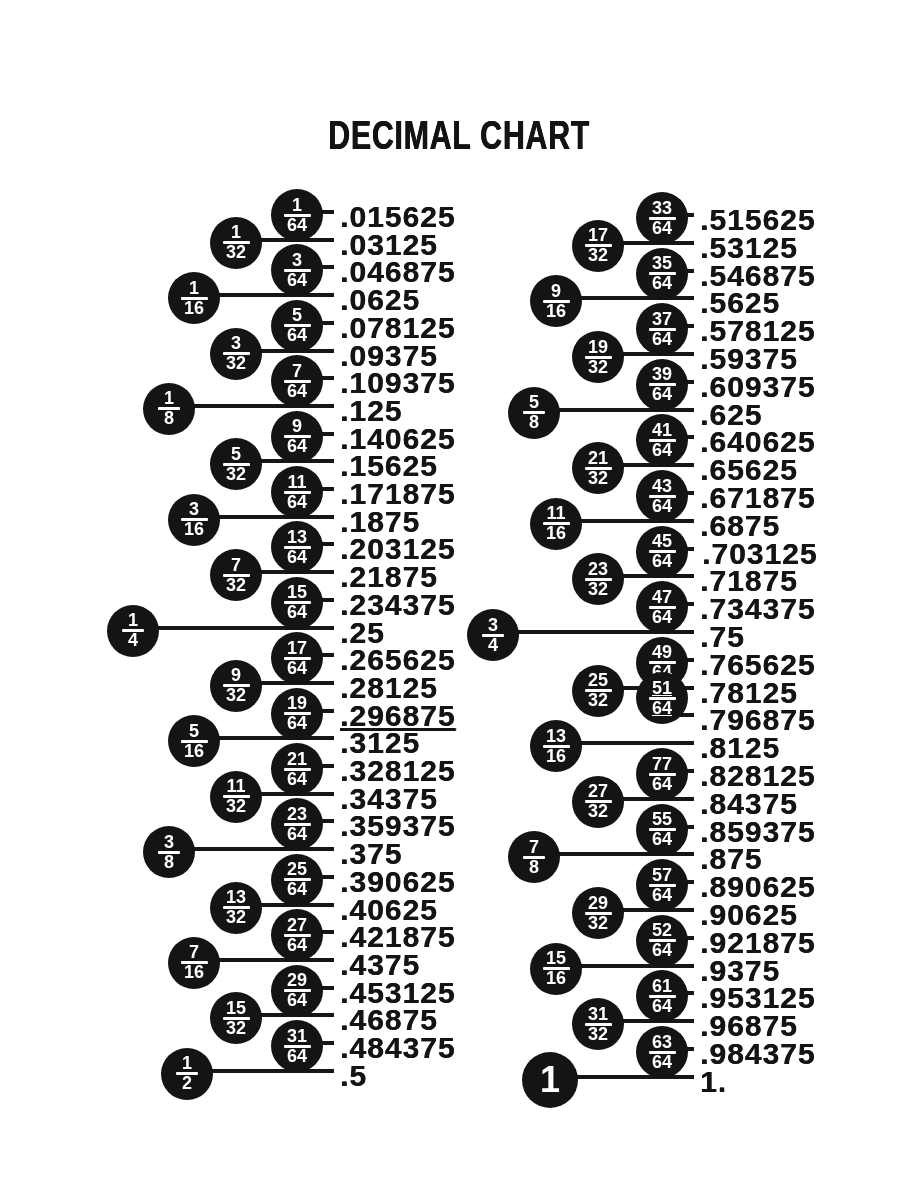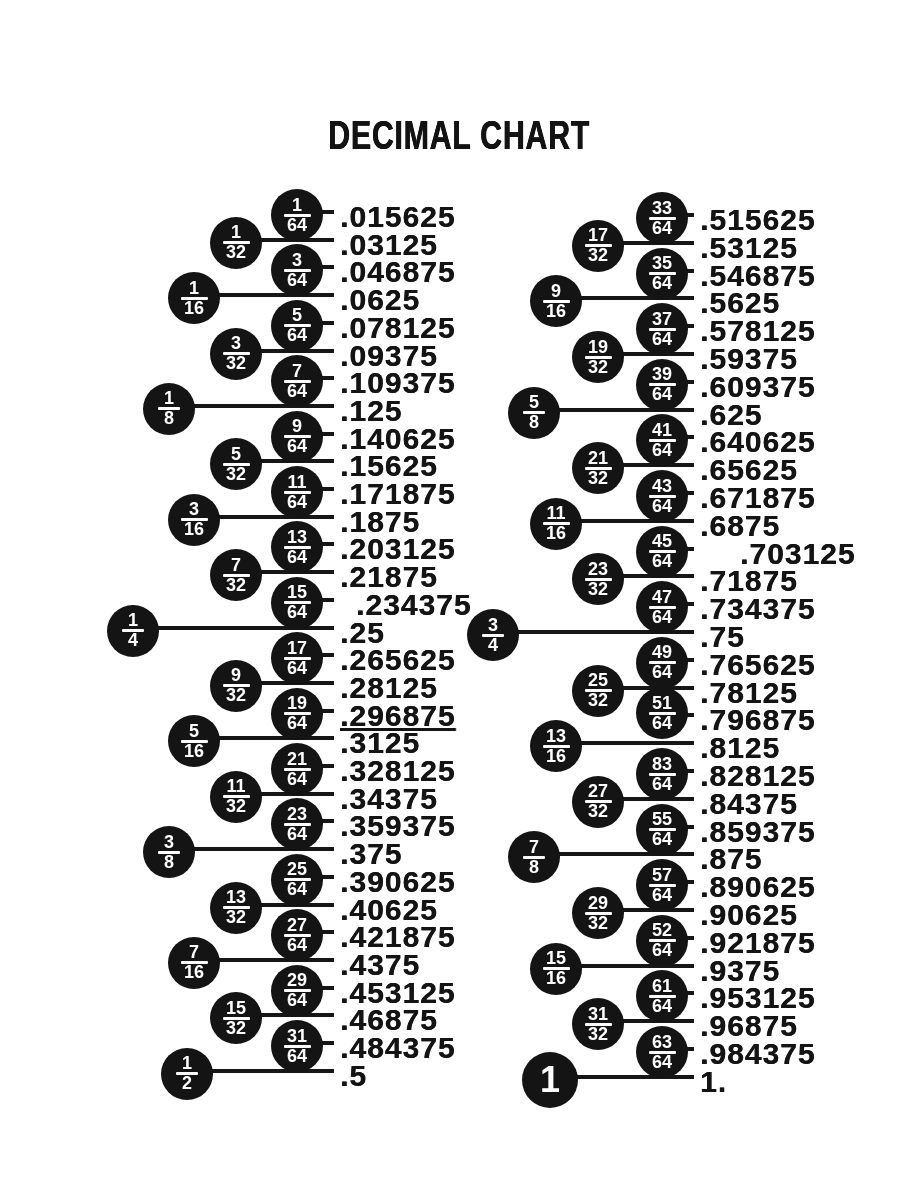--- a/index.html
+++ b/index.html
@@ -136,21 +136,21 @@
         <span class="bar wide"></span>
         <span class="den">32</span>
       </div>
       <div class="dec" style="left: 340px; top: 517.1px;">.21875</div>
       <div class="line" style="left: 297px; top: 554.8px; width: 37px;"></div>
       <div class="circle" style="left: 271px; top: 533.8px;">
         <span class="num">15</span>
         <span class="bar wide"></span>
         <span class="den">64</span>
       </div>
-      <div class="dec" style="left: 356px; top: 544.8px;">.234375</div>
+      <div class="dec" style="left: 340px; top: 544.8px;">.234375</div>
       <div class="line" style="left: 133px; top: 582.5px; width: 201px;"></div>
       <div class="circle" style="left: 107px; top: 561.5px;">
         <span class="num">1</span>
         <span class="bar"></span>
         <span class="den">4</span>
       </div>
       <div class="dec" style="left: 340px; top: 572.5px;">.25</div>
       <div class="line" style="left: 297px; top: 610.2px; width: 37px;"></div>
       <div class="circle" style="left: 271px; top: 589.2px;">
         <span class="num">17</span>
@@ -346,21 +346,21 @@
         <span class="bar wide"></span>
         <span class="den">16</span>
       </div>
       <div class="dec" style="left: 700px; top: 465.8px;">.6875</div>
       <div class="line" style="left: 662px; top: 503.6px; width: 32px;"></div>
       <div class="circle" style="left: 636px; top: 482.6px;">
         <span class="num">45</span>
         <span class="bar wide"></span>
         <span class="den">64</span>
       </div>
-      <div class="dec" style="left: 740px; top: 493.6px;">.703125</div>
+      <div class="dec" style="left: 702px; top: 493.6px;">.703125</div>
       <div class="line" style="left: 598px; top: 531.4px; width: 96px;"></div>
       <div class="circle" style="left: 572px; top: 510.4px;">
         <span class="num">23</span>
         <span class="bar wide"></span>
         <span class="den">32</span>
       </div>
       <div class="dec" style="left: 700px; top: 521.4px;">.71875</div>
       <div class="line" style="left: 662px; top: 559.2px; width: 32px;"></div>
       <div class="circle" style="left: 636px; top: 538.2px;">
         <span class="num">47</span>
@@ -383,36 +383,36 @@
       </div>
       <div class="dec" style="left: 700px; top: 604.8px;">.765625</div>
       <div class="line" style="left: 598px; top: 642.6px; width: 96px;"></div>
       <div class="circle" style="left: 572px; top: 621.6px;">
         <span class="num">25</span>
         <span class="bar wide"></span>
         <span class="den">32</span>
       </div>
       <div class="dec" style="left: 700px; top: 632.6px;">.78125</div>
       <div class="line" style="left: 662px; top: 670.4px; width: 32px;"></div>
-      <div class="circle" style="left: 636px; top: 644px;">
+      <div class="circle" style="left: 636px; top: 629px; text-decoration: underline;">
         <span class="num">51</span>
         <span class="bar wide"></span>
         <span class="den">64</span>
       </div>
       <div class="dec" style="left: 700px; top: 660.4px;">.796875</div>
       <div class="line" style="left: 556px; top: 698.2px; width: 138px;"></div>
       <div class="circle" style="left: 530px; top: 677.2px;">
         <span class="num">13</span>
         <span class="bar wide"></span>
         <span class="den">16</span>
       </div>
       <div class="dec" style="left: 700px; top: 688.2px;">.8125</div>
       <div class="line" style="left: 662px; top: 726px; width: 32px;"></div>
       <div class="circle" style="left: 636px; top: 705px;">
-        <span class="num">83</span>
+        <span class="num">77</span>
         <span class="bar wide"></span>
         <span class="den">64</span>
       </div>
       <div class="dec" style="left: 700px; top: 716px;">.828125</div>
       <div class="line" style="left: 598px; top: 753.8px; width: 96px;"></div>
       <div class="circle" style="left: 572px; top: 732.8px;">
         <span class="num">27</span>
         <span class="bar wide"></span>
         <span class="den">32</span>
       </div>

